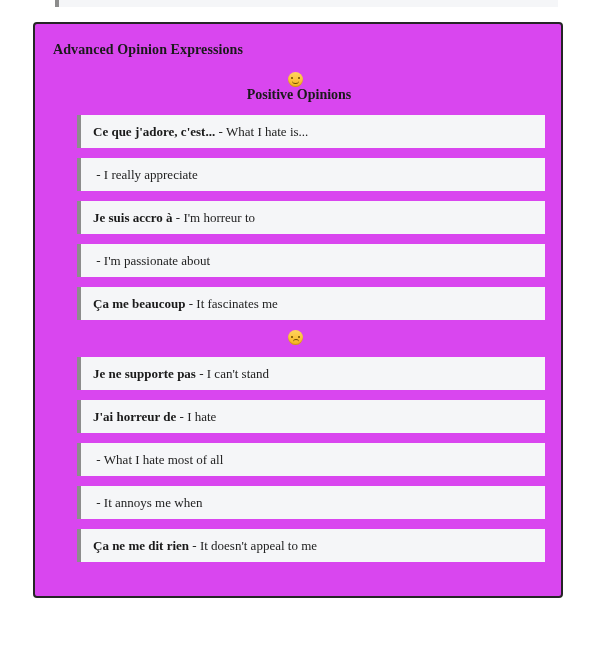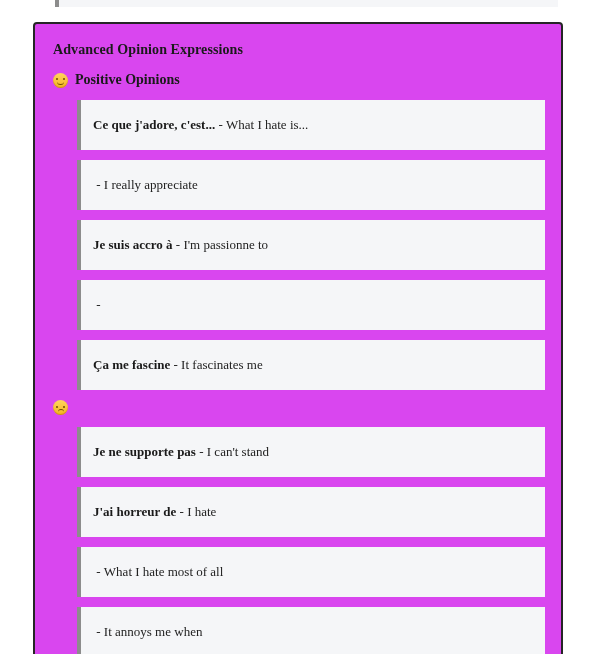--- a/index.html
+++ b/index.html
@@ -32,20 +32,21 @@
     font-weight: bold;
     margin: 2px 0 14px 0;
     letter-spacing: 0.1px;
   }
   .section-heading {
     display: flex;
     align-items: center;
     margin: 0 0 12px 0;
     font-size: 14px;
     font-weight: bold;
+    flex-direction: column;
   }
   .section-heading + .cards { margin-top: 0; }
   .section-heading.second { margin-top: 2px; }
   .emoji {
     width: 15px; height: 15px;
     border-radius: 50%;
     display: inline-block;
     position: relative;
     margin-right: 7px;
     flex: 0 0 auto;
@@ -78,21 +79,21 @@
     left: 4.5px; bottom: 2.5px;
     width: 6px; height: 3px;
     border-top: 1.4px solid #6e4a00;
     border-radius: 6px 6px 0 0;
   }
   .cards {
     margin-left: 24px;
     margin-bottom: 2px;
   }
   .phrase-card {
-    height: 50px;
+    height: 33px;
     margin-bottom: 10px;
     background: #f5f6f8;
     border-left: 4px solid #8c8c8c;
     display: flex;
     align-items: center;
     padding: 0 12px;
     font-size: 13px;
   }
   .phrase-card .fr { font-weight: bold; white-space: pre; }
   .phrase-card .sep { white-space: pre; }
@@ -117,27 +118,28 @@
         <span class="sep"> - </span>
         <span class="en">What I hate is...</span>
     </div>
     <div class="phrase-card">
         <span class="sep"> - </span>
         <span class="en">I really appreciate</span>
     </div>
     <div class="phrase-card">
       <span class="fr">Je suis accro à</span>
         <span class="sep"> - </span>
-        <span class="en">I'm passionne to</span>
+        <span class="en">I'm horreur to</span>
     </div>
     <div class="phrase-card">
         <span class="sep"> - </span>
+        <span class="en">I'm passionate about</span>
     </div>
     <div class="phrase-card">
-      <span class="fr">Ça me fascine</span>
+      <span class="fr">Ça me beaucoup</span>
         <span class="sep"> - </span>
         <span class="en">It fascinates me</span>
     </div>
   </div>
 
   <div class="section-heading second">
     <span class="emoji angry"></span>
   </div>
   <div class="cards">
     <div class="phrase-card">
@@ -154,16 +156,17 @@
         <span class="sep"> - </span>
         <span class="en">What I hate most of all</span>
     </div>
     <div class="phrase-card">
         <span class="sep"> - </span>
         <span class="en">It annoys me when</span>
     </div>
     <div class="phrase-card">
       <span class="fr">Ça ne me dit rien</span>
         <span class="sep"> - </span>
+        <span class="en">It doesn't appeal to me</span>
     </div>
   </div>
 
 </div>
 
 </body></html>

